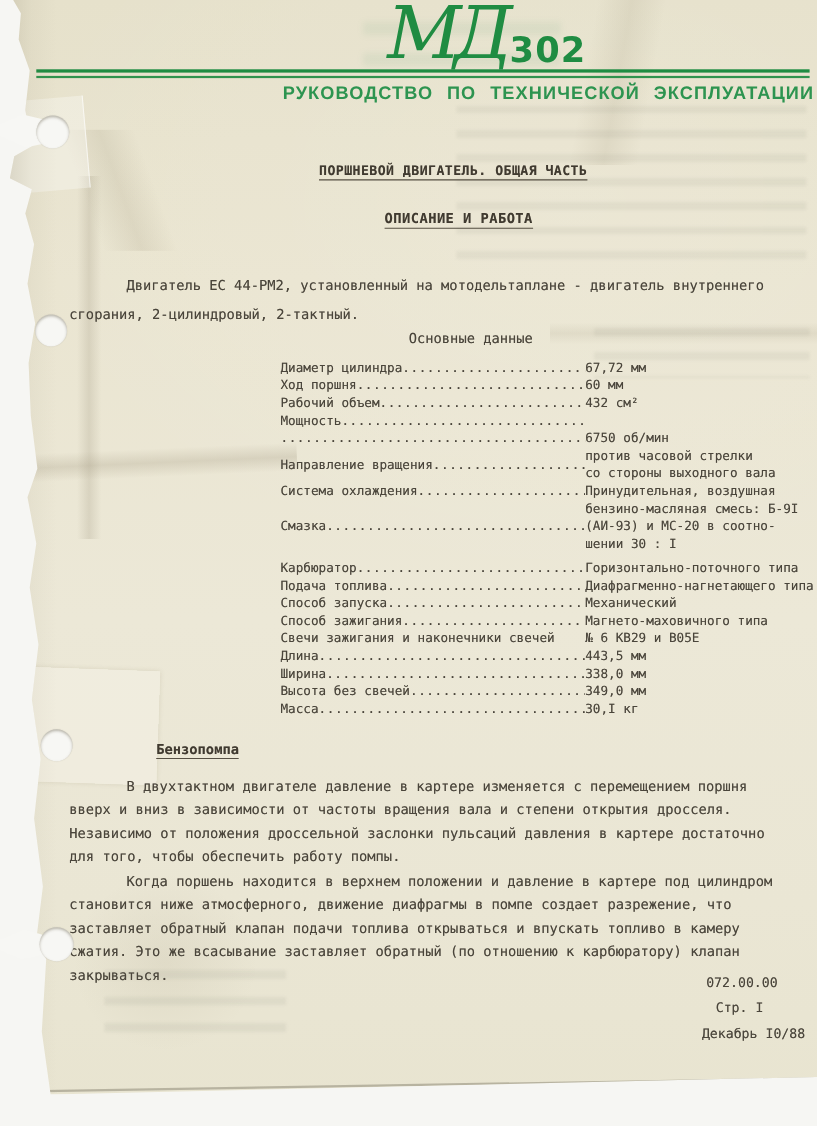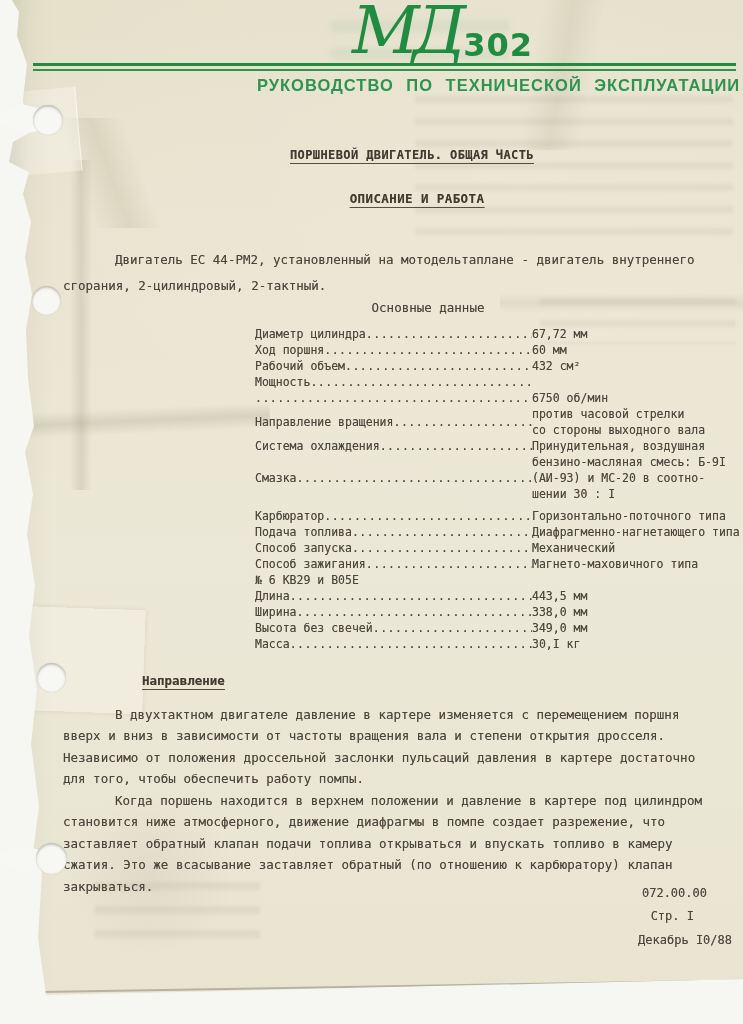--- a/index.html
+++ b/index.html
@@ -229,20 +229,23 @@
         <div class="spec-row">
           <div class="spec-left">
             <span>Способ зажигания</span>
             <span class="spec-dots">......................................................................</span>
           </div>
           <div class="spec-value">
             <div>Магнето-маховичного типа</div>
           </div>
         </div>
         <div class="spec-row">
+          <div class="spec-left">
+            <span>Свечи зажигания и наконечники свечей</span>
+          </div>
           <div class="spec-value">
             <div>№ 6 КВ29 и В05Е</div>
           </div>
         </div>
         <div class="spec-row">
           <div class="spec-left">
             <span>Длина</span>
             <span class="spec-dots">......................................................................</span>
           </div>
           <div class="spec-value">
@@ -271,21 +274,21 @@
           <div class="spec-left">
             <span>Масса</span>
             <span class="spec-dots">......................................................................</span>
           </div>
           <div class="spec-value">
             <div>30,I кг</div>
           </div>
         </div>
       </div>
 
-    <div class="pump-heading tw bold"><span class="u">Направление</span></div>
+    <div class="pump-heading tw bold"><span class="u">Бензопомпа</span></div>
     <p class="body-para p1 tw">В двухтактном двигателе давление в картере изменяется с перемещением поршня вверх и вниз в зависимости от частоты вращения вала и степени открытия дросселя. Независимо от положения дроссельной заслонки пульсаций давления в картере достаточно для того, чтобы обеспечить работу помпы.</p>
     <p class="body-para p2 tw">Когда поршень находится в верхнем положении и давление в картере под цилиндром становится ниже атмосферного, движение диафрагмы в помпе создает разрежение, что заставляет обратный клапан подачи топлива открываться и впускать топливо в камеру сжатия. Это же всасывание заставляет обратный (по отношению к карбюратору) клапан закрываться.</p>
 
     <div class="footer-line f1 tw">072.00.00</div>
     <div class="footer-line f2 tw">Стр. I</div>
     <div class="footer-line f3 tw">Декабрь I0/88</div>
   </div>
 
   <div class="tear tear1"></div>
   <div class="tear tear4"></div>

